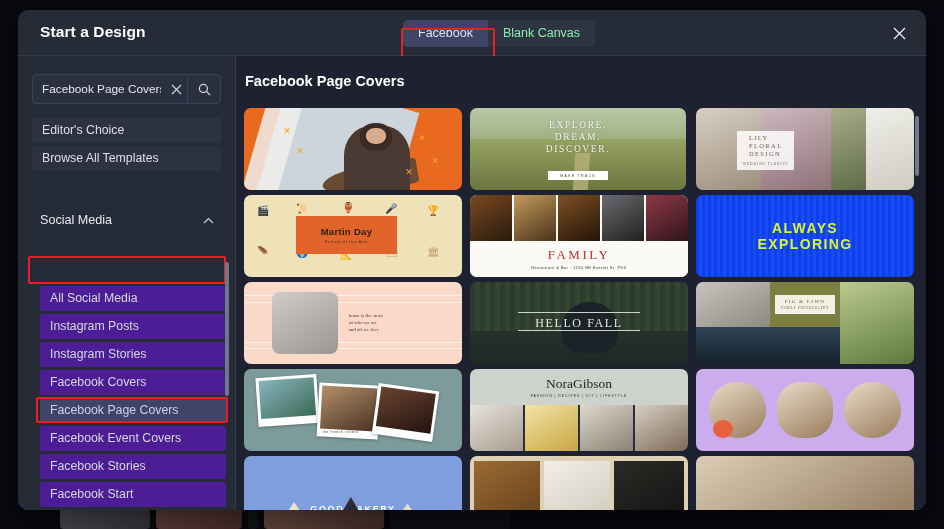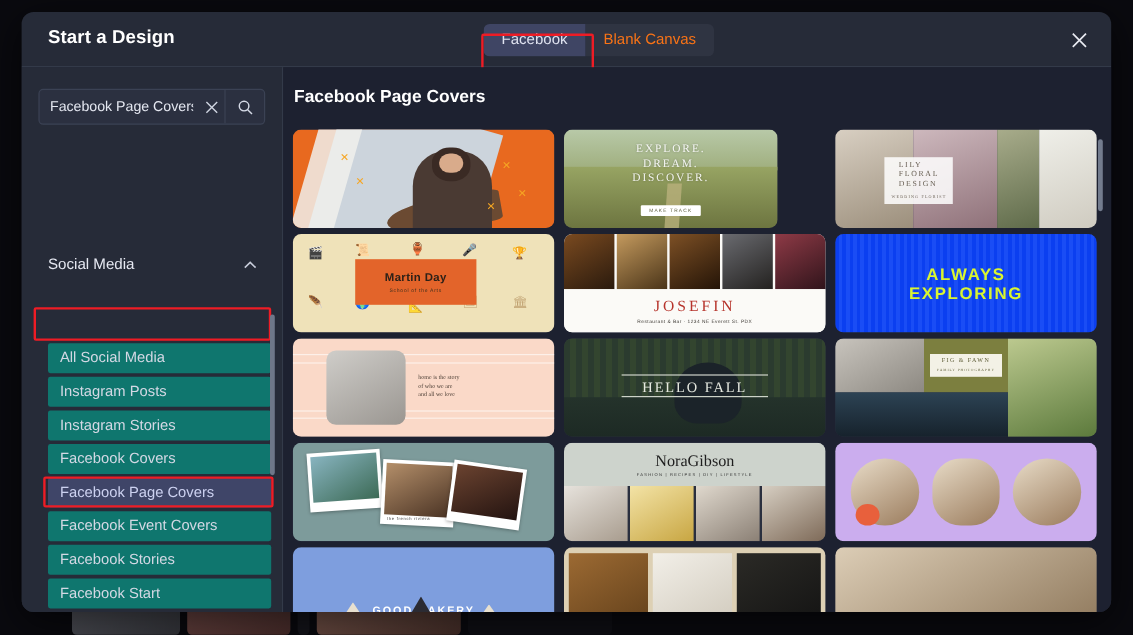--- a/index.html
+++ b/index.html
@@ -44,21 +44,21 @@
     font-size: 15.5px; font-weight: bold; color: #ffffff;
     letter-spacing: .1px;
   }
   #tab-group {
     position: absolute; left: 385px; top: 10px;
     display: flex; gap: 0px;
     background: transparent;
     border-radius: 5px; overflow: hidden;
   }
   .tab {
-    font-size: 12.5px; color: #f97316;
+    font-size: 12.5px; color: #86efac;
     padding: 6px 15px 7px 15px;
     background: #2f3442;
     cursor: pointer; white-space: nowrap;
   }
   .tab.active { background: #3f4564; color: #dfe2ef; }
   
   #anno-templates {
     position: absolute;
     left: 383px; top: 18px; width: 94px; height: 31px;
     border: 2.5px solid #ee1c25; border-radius: 2px;
@@ -132,21 +132,21 @@
     width: 198px; height: 28px;
     border: 2.5px solid #ee1c25; border-radius: 2px; pointer-events: none;
   }
 
   #sub-list {
     position: absolute; left: 22px; top: 230px;
     width: 186px;
   }
   .sub-item {
     height: 25px; line-height: 25px;
-    background: #0f766e;
+    background: #4c1d95;
     color: #d3d8e4; font-size: 12.3px;
     padding-left: 10px;
     margin-bottom: 3px;
     border-radius: 2px; cursor: pointer;
     white-space: nowrap; overflow: hidden;
   }
   .sub-item.selected { background: #3f4568; color: #ccd1f0; }
   #anno-fbpc {
     position: absolute; left: 18px; top: 341px;
     width: 192px; height: 26px;
@@ -373,20 +373,24 @@
           </svg>
         </div>
         <div id="search-submit">
           <svg width="13" height="13" viewBox="0 0 13 13">
             <circle cx="5.4" cy="5.4" r="4" stroke="#d5dae6" stroke-width="1.2" fill="none"></circle>
             <path d="M8.4 8.4 L12 12" stroke="#d5dae6" stroke-width="1.2" fill="none"></path>
           </svg>
         </div>
       </div>
 
+      <div class="nav-list">
+        <div class="nav-item">Editor's Choice</div>
+        <div class="nav-item">Browse All Templates</div>
+      </div>
 
       <div id="section-header">
         <span>Social Media</span>
         <svg width="11" height="8" viewBox="0 0 11 8">
           <path d="M1 6 L5.5 1.6 L10 6" stroke="#c7ccda" stroke-width="1.3" fill="none"></path>
         </svg>
       </div>
       <div id="anno-social"></div>
 
       <div id="sub-list">
@@ -418,21 +422,21 @@
             <div class="t1-person"></div>
           <div class="t1-head"></div>
             <div class="t1-face"></div>
           <div class="spark" style="left:18%;top:22%;">✕</div>
           <div class="spark" style="left:24%;top:46%;">✕</div>
           <div class="spark" style="left:80%;top:30%;">✕</div>
           <div class="spark" style="left:86%;top:58%;">✕</div>
           <div class="spark" style="left:74%;top:72%;">✕</div>
         </div>
 
-        <div class="tcard" style="left:226px;top:0px;width:178px;height:82px;">
+        <div class="tcard" style="left:226px;top:0px;width:216px;height:82px;">
           <div class="t2-sky"></div>
             <div class="t2-field"></div>
             <div class="t2-path"></div>
           <div class="t2-txt">EXPLORE.<br>DREAM.<br>DISCOVER.</div>
           <div class="t2-badge">MAKE TRACK</div>
         </div>
 
         <div class="tcard" style="left:452px;top:0px;width:218px;height:82px;">
           <div class="t3-a"></div>
             <div class="t3-b"></div>
@@ -465,21 +469,21 @@
         <div class="tcard" style="left:226px;top:87px;width:218px;height:82px;">
           <div class="fill" style="background:#fbfaf7;"></div>
           <div class="t5-strip">
             <div style="background:linear-gradient(150deg,#7a4a20,#2a1a0d);"></div>
             <div style="background:linear-gradient(150deg,#c49a5e,#4a3418);"></div>
             <div style="background:linear-gradient(150deg,#7d5025,#241407);"></div>
             <div style="background:linear-gradient(150deg,#6a6b70,#23211f);"></div>
             <div style="background:linear-gradient(150deg,#8e3a46,#30141b);"></div>
           </div>
           <div class="t5-bot">
-            <div class="t5-name">JOSEFIN</div>
+            <div class="t5-name">FAMILY</div>
             <div class="t5-sub">Restaurant &amp; Bar · 1234 NE Everett St. PDX</div>
           </div>
         </div>
 
         <div class="tcard" style="left:452px;top:87px;width:218px;height:82px;">
           <div class="fill t6-bg" style="background:repeating-linear-gradient(90deg,#0b3ff0 0 3px,#1a4df5 3px 6px);"></div>
           <div class="t6-txt">ALWAYS<br>EXPLORING</div>
         </div>
 
         <div class="tcard" style="left:0px;top:174px;width:218px;height:82px;">

